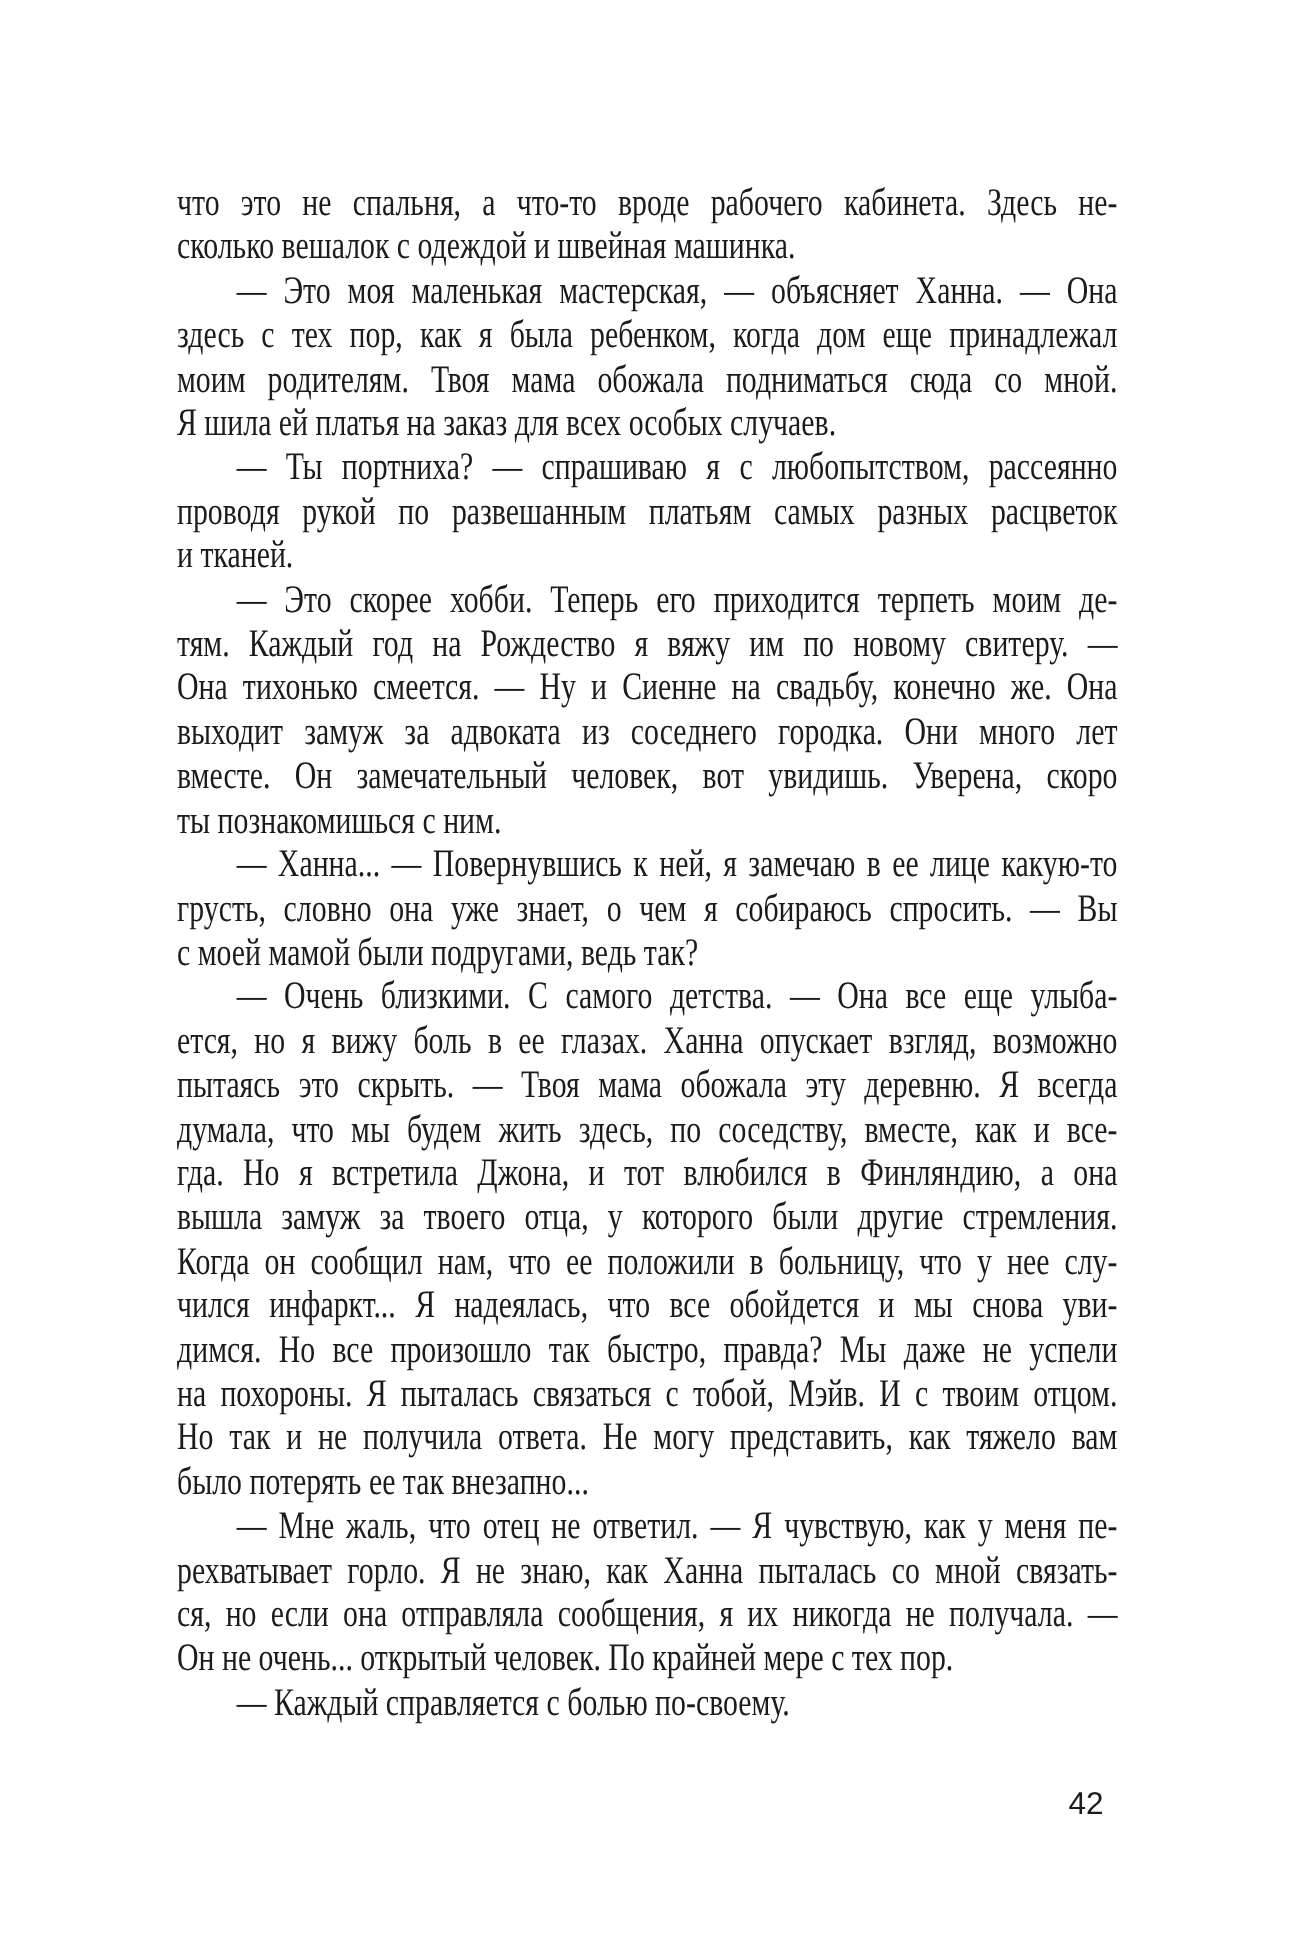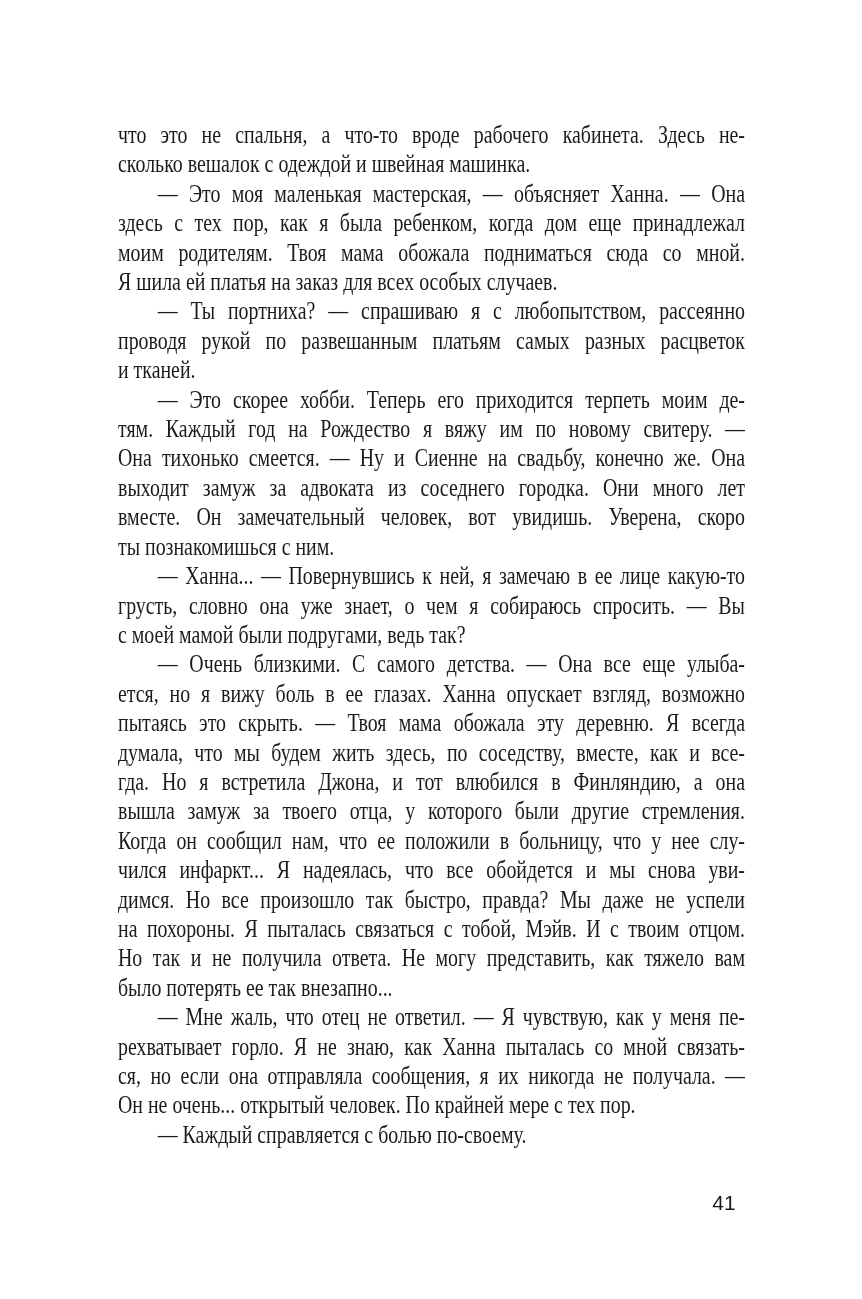--- a/index.html
+++ b/index.html
@@ -96,14 +96,14 @@
       <div class="para">
         <div class="line indent">— Мне жаль, что отец не ответил. — Я чувствую, как у меня пе-</div>
         <div class="line">рехватывает горло. Я не знаю, как Ханна пыталась со мной связать-</div>
         <div class="line">ся, но если она отправляла сообщения, я их никогда не получала. —</div>
         <div class="line last">Он не очень... открытый человек. По крайней мере с тех пор.</div>
       </div>
       <div class="para">
         <div class="line last indent">— Каждый справляется с болью по-своему.</div>
       </div>
     </div>
-  <div class="page-number">41</div>
+  <div class="page-number">42</div>
 </div>
 
 </body></html>

